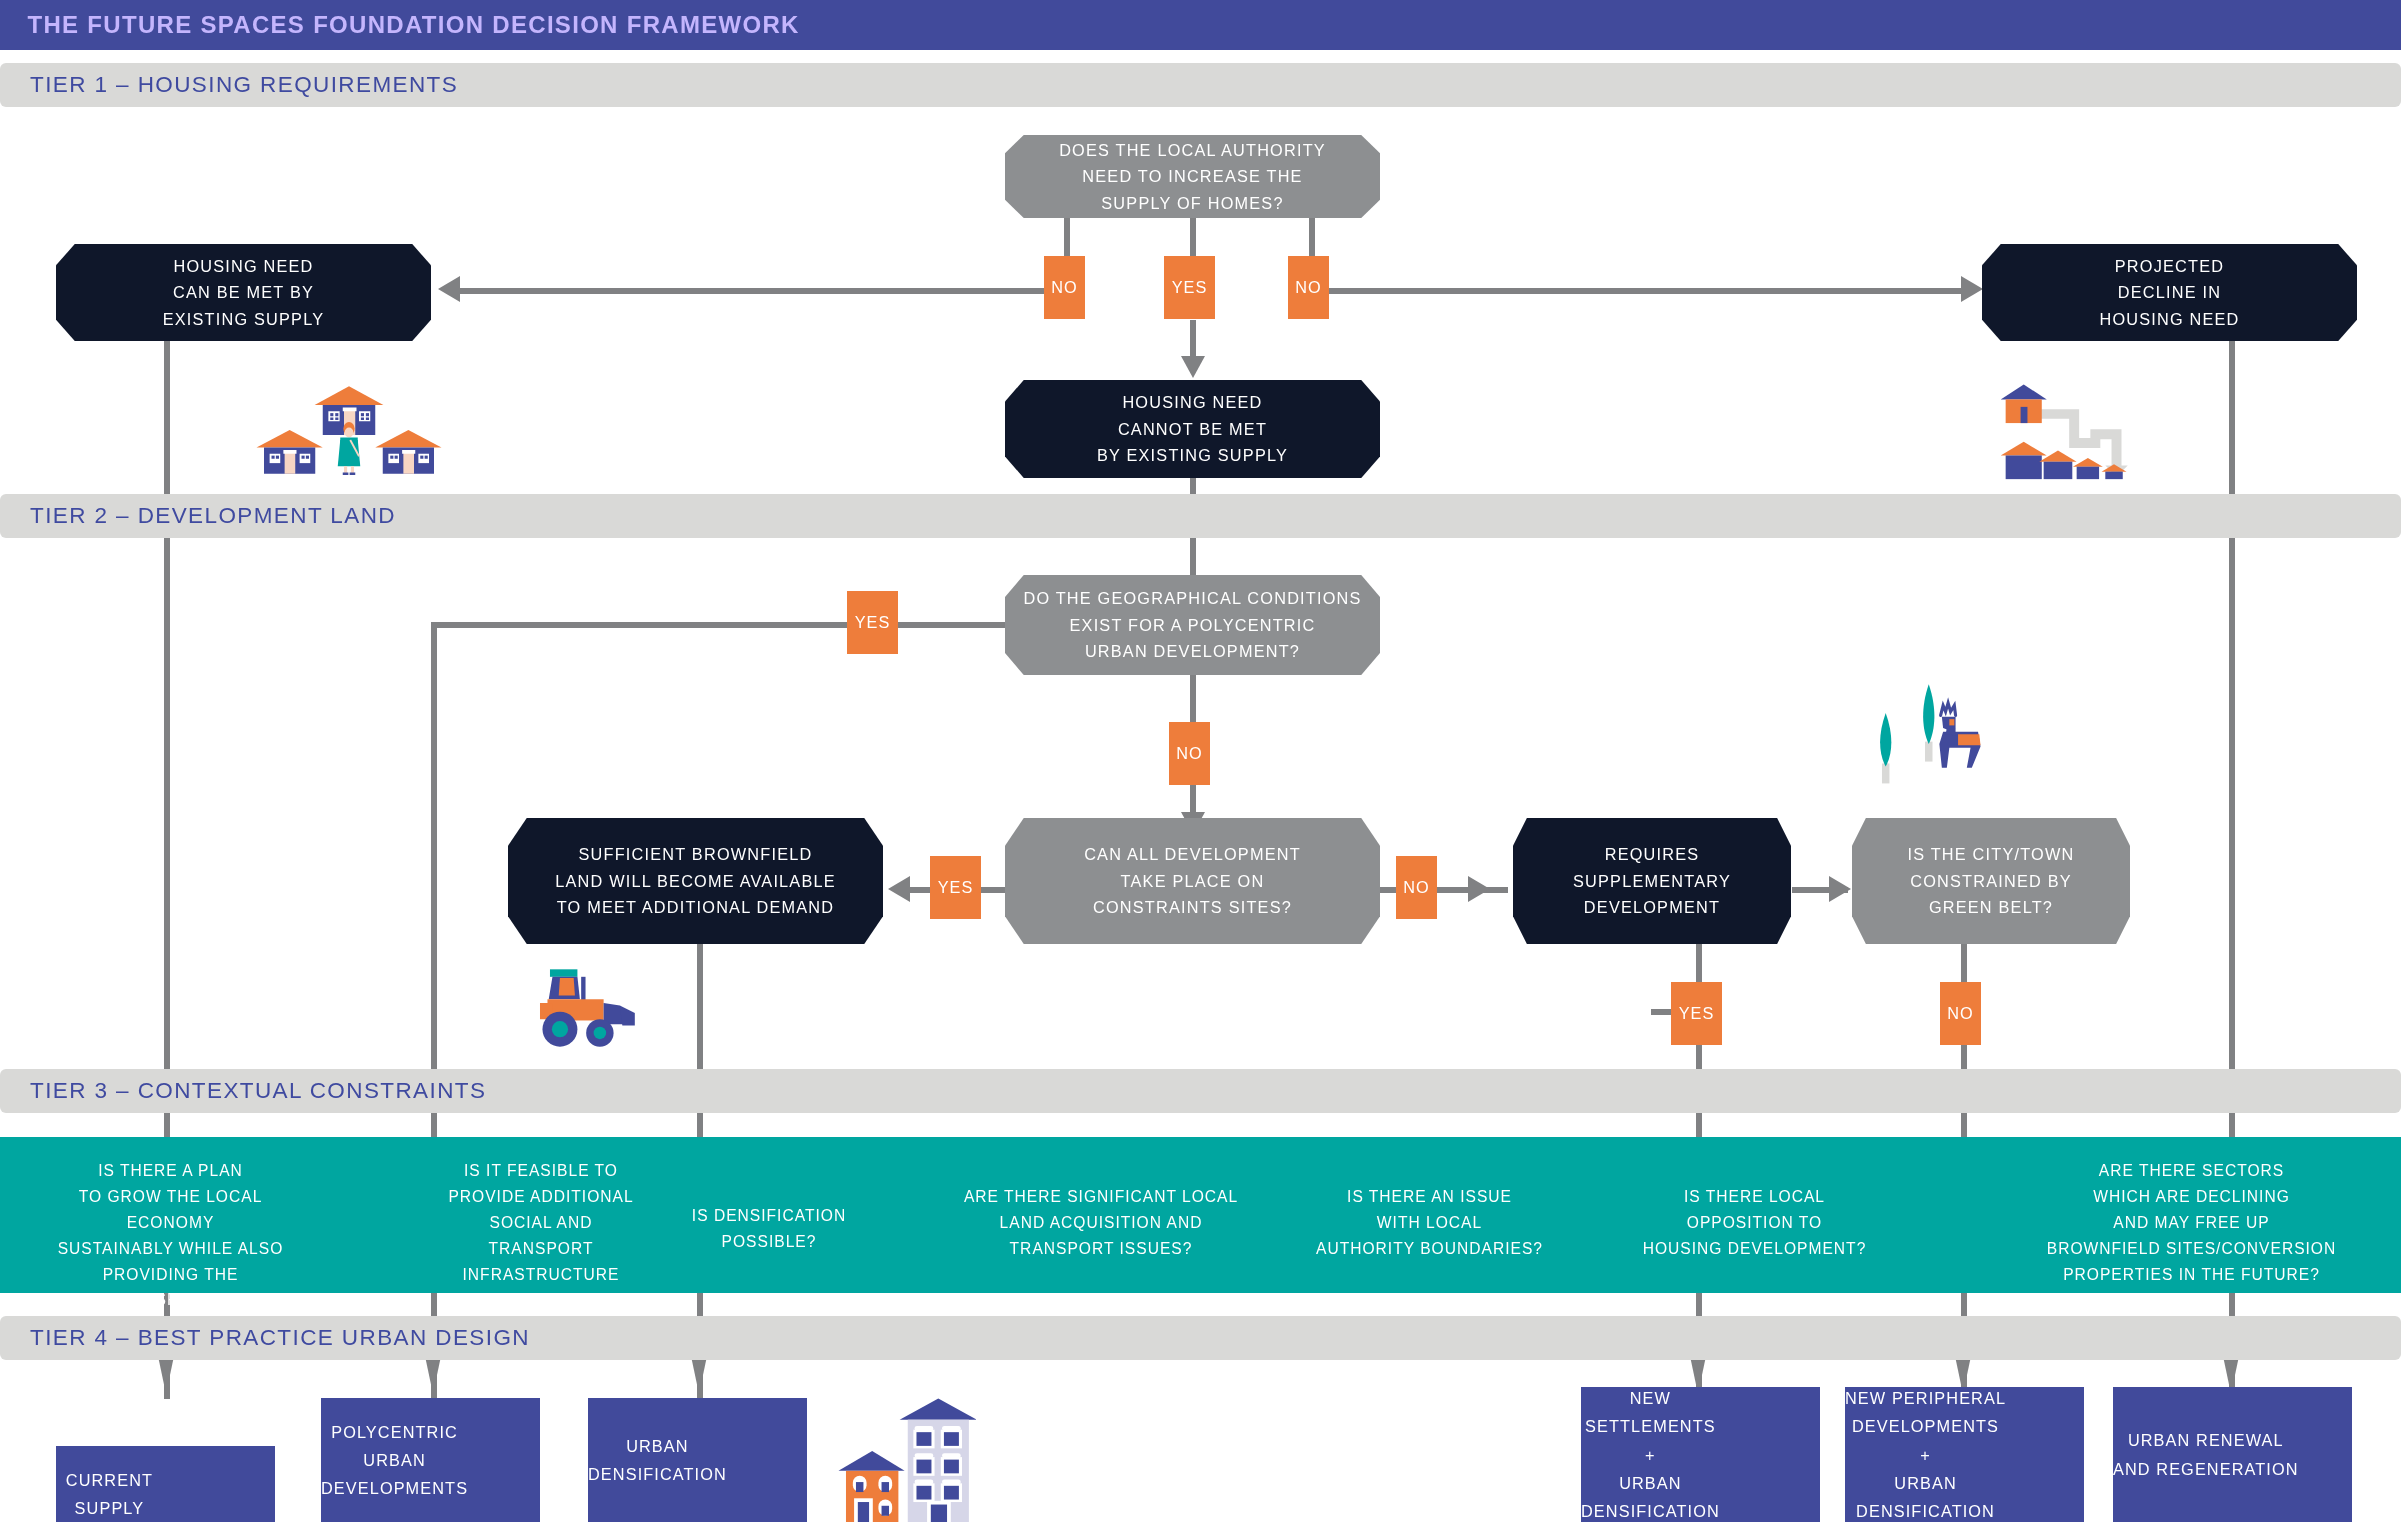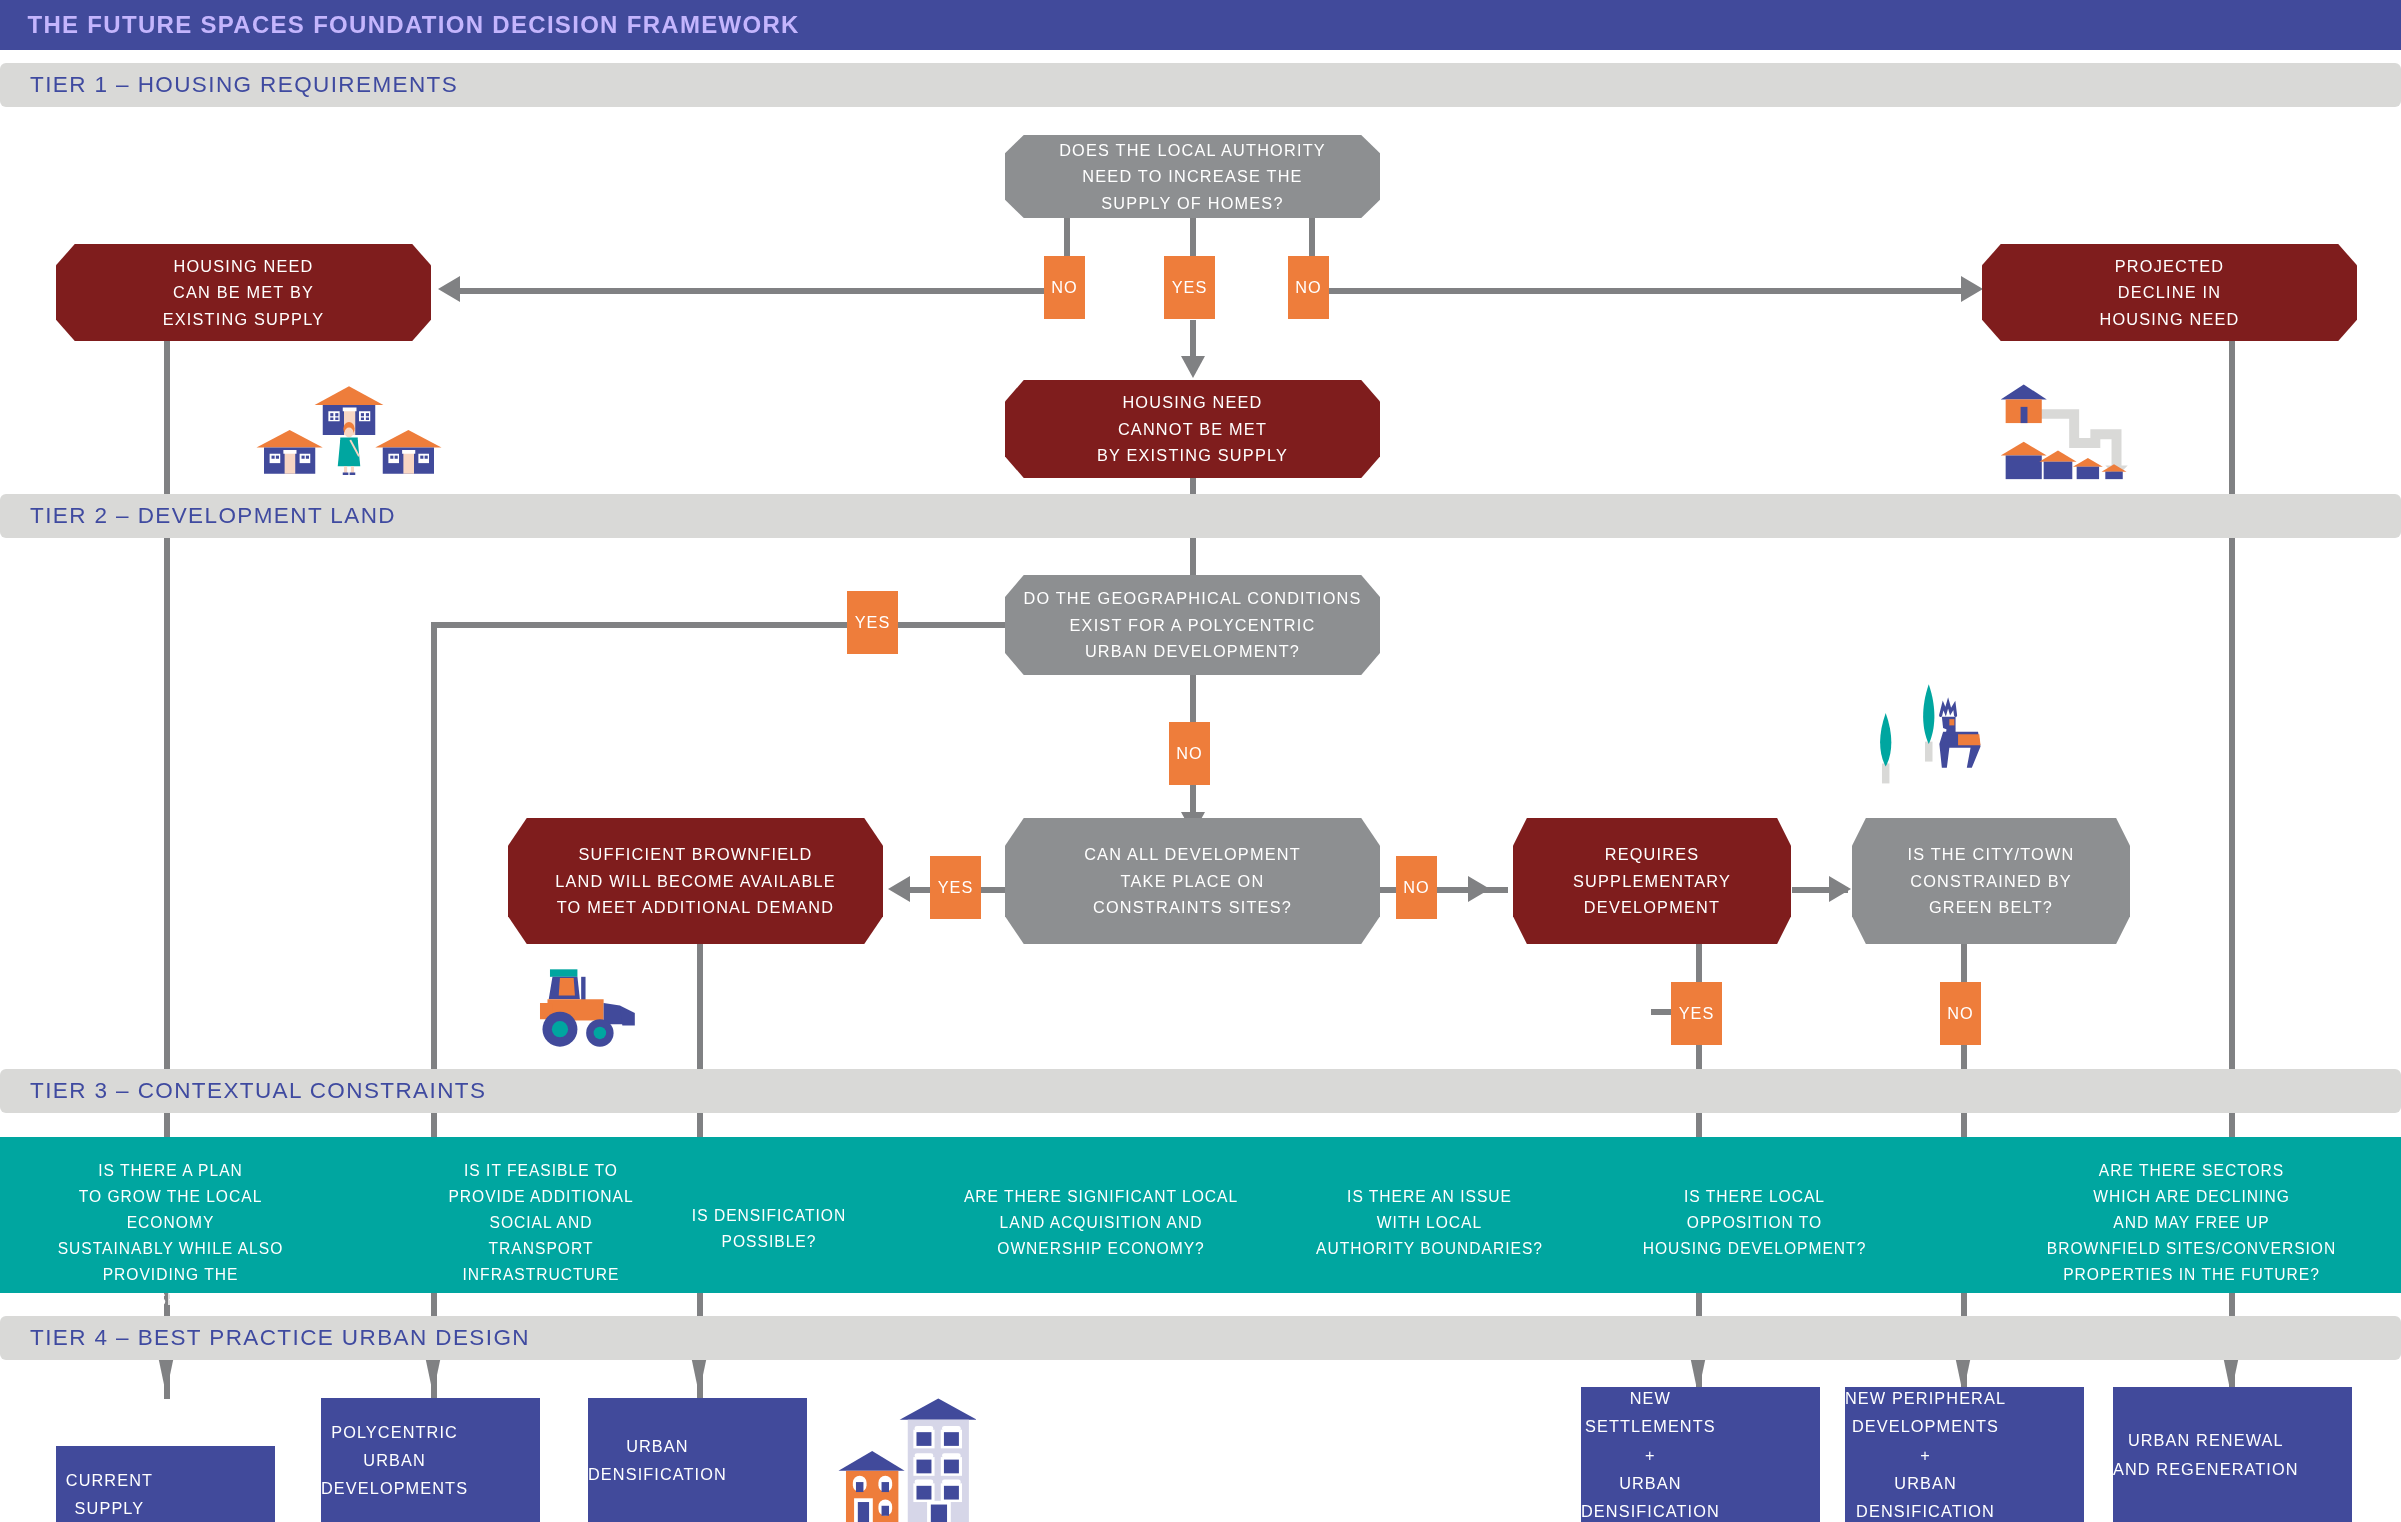--- a/index.html
+++ b/index.html
@@ -72,21 +72,21 @@
 
   
   .oct {
     position: absolute; z-index: 5;
     display: flex; align-items: center; justify-content: center;
     text-align: center; color: #ffffff;
     -webkit-clip-path: polygon(5% 0%, 95% 0%, 100% 22%, 100% 78%, 95% 100%, 5% 100%, 0% 78%, 0% 22%);
     clip-path: polygon(5% 0%, 95% 0%, 100% 22%, 100% 78%, 95% 100%, 5% 100%, 0% 78%, 0% 22%);
   }
   .oct-gray { background: #8d8f91; }
-  .oct-orange { background: #7f1d1d; }
+  .oct-orange { background: #0f172a; }
   .oct .lines { font-size: 16.3px; letter-spacing: 1.2px; line-height: 1.62; }
 
   .tag {
     position: absolute; background: #ee7d3b; z-index: 7;
     color: #ffffff; font-size: 16.3px; letter-spacing: 1px;
     display: flex; align-items: center; justify-content: center;
   }
 
   .teal-q {
     position: absolute; z-index: 5; color: #ffffff; text-align: center;
@@ -298,21 +298,21 @@
   </div>
 
   <div class="teal-q" style="left:669px;top:1203px;width:200px;">
     <div>IS DENSIFICATION</div>
     <div>POSSIBLE?</div>
   </div>
 
   <div class="teal-q" style="left:957px;top:1184px;width:288px;">
     <div>ARE THERE SIGNIFICANT LOCAL</div>
     <div>LAND ACQUISITION AND</div>
-    <div>OWNERSHIP ECONOMY?</div>
+    <div>TRANSPORT ISSUES?</div>
   </div>
 
   <div class="teal-q" style="left:1298px;top:1184px;width:263px;">
     <div>IS THERE AN ISSUE</div>
     <div>WITH LOCAL</div>
     <div>AUTHORITY BOUNDARIES?</div>
   </div>
 
   <div class="teal-q" style="left:1623px;top:1184px;width:263px;">
     <div>IS THERE LOCAL</div>

